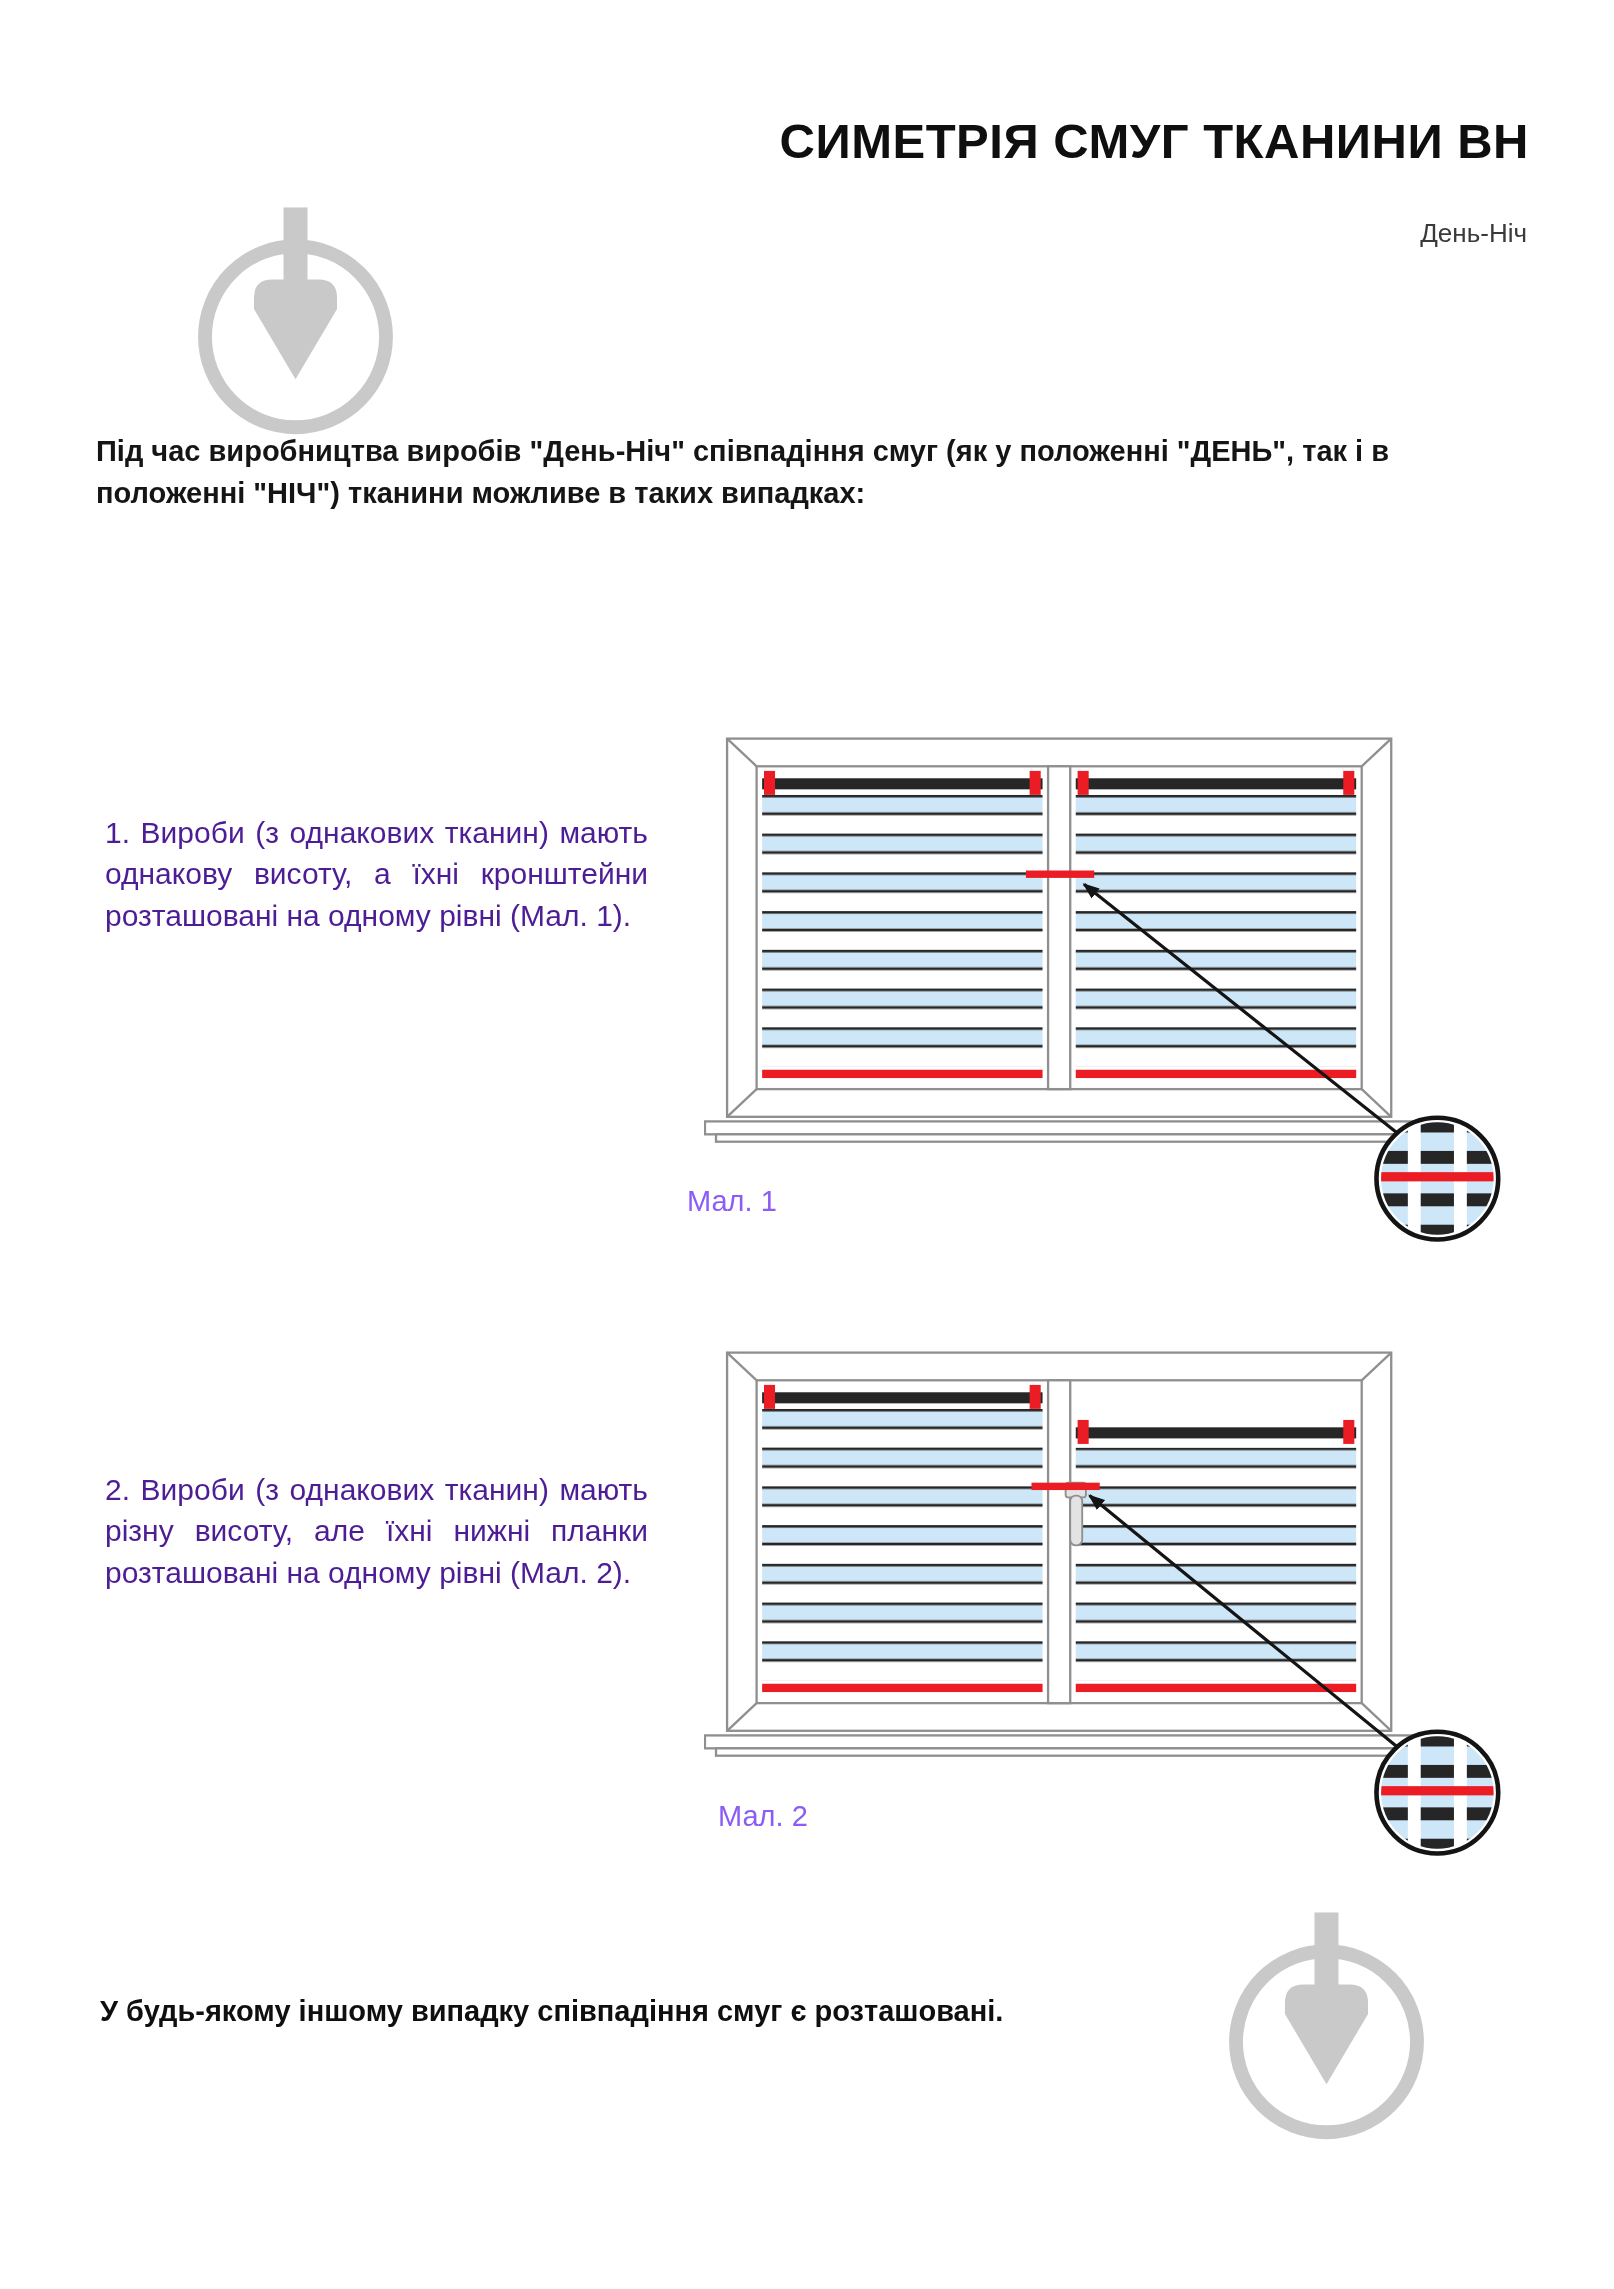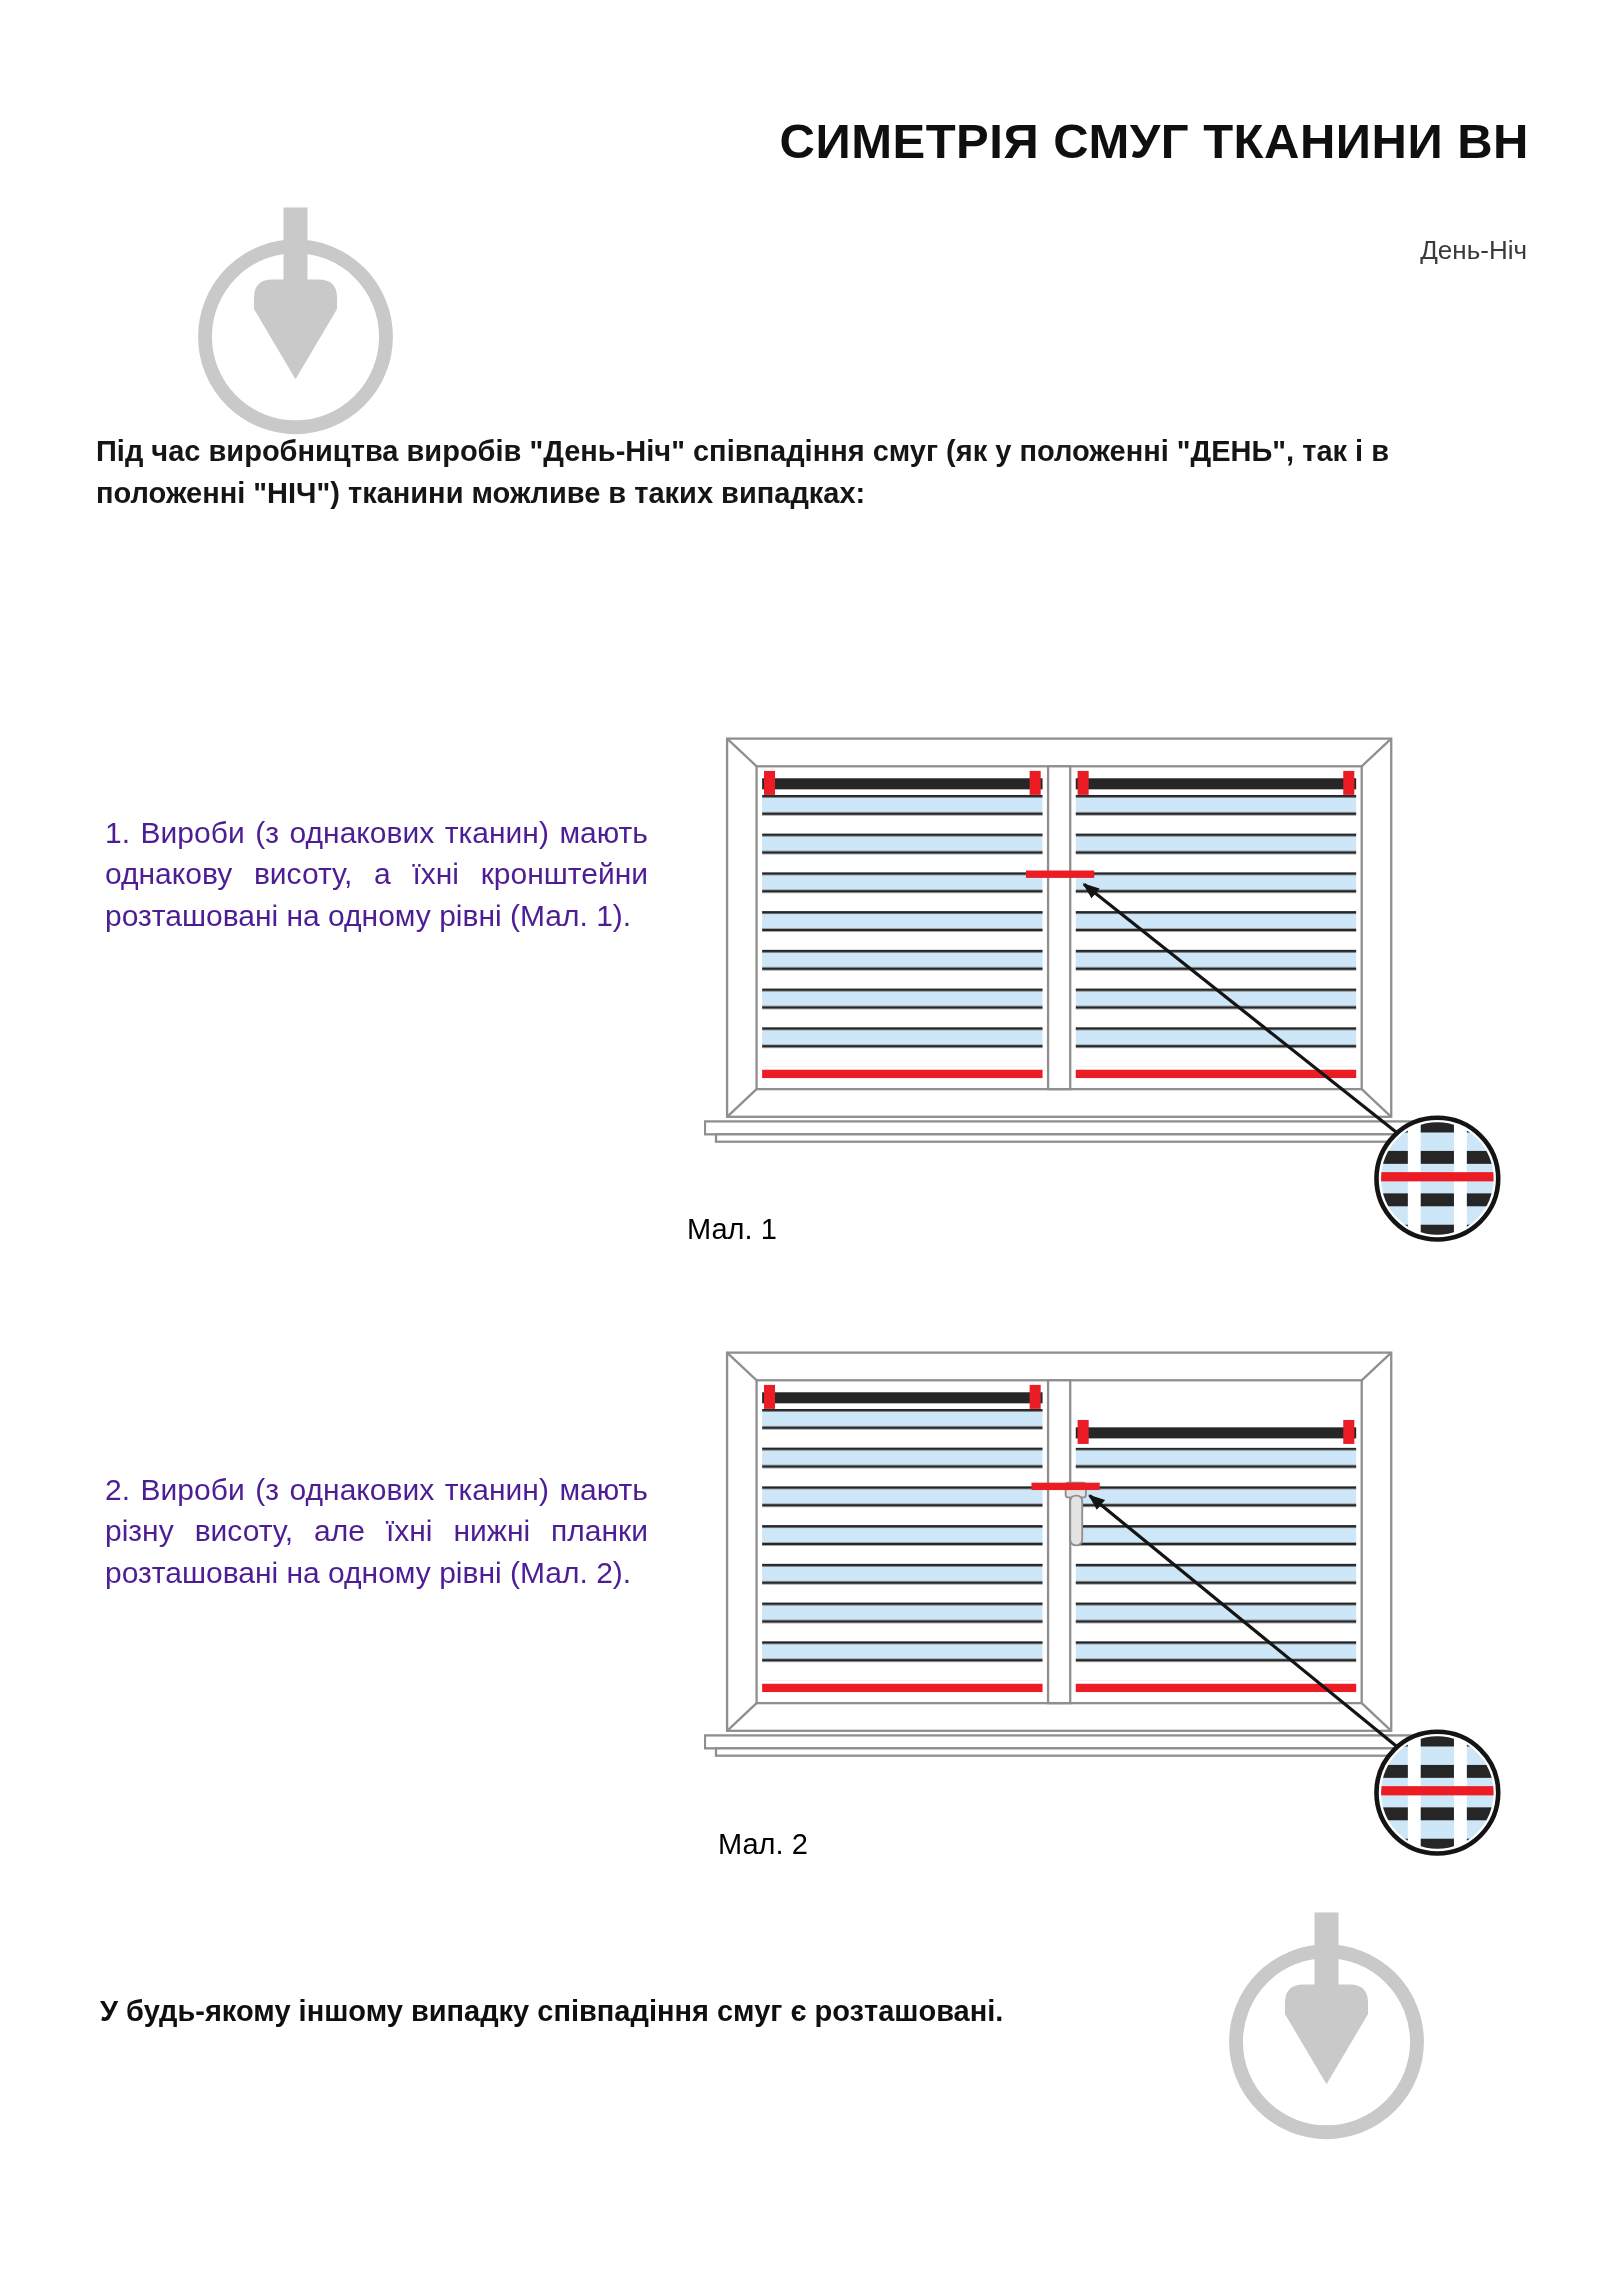--- a/index.html
+++ b/index.html
@@ -29,21 +29,21 @@
     top: 113px;
     right: 85px;
     font-size: 49px;
     font-weight: bold;
     letter-spacing: 0.5px;
     color: #0f0f0f;
     white-space: nowrap;
   }
 
   .subtitle {
-    top: 235px;
+    top: 218px;
     right: 87px;
     font-size: 26px;
     color: #3a3a3a;
   }
 
   .intro {
     top: 430px;
     left: 96px;
     width: 1435px;
     font-size: 29px;
@@ -55,21 +55,21 @@
   .item-text {
     width: 543px;
     font-size: 30px;
     line-height: 1.38;
     text-align: justify;
     color: #4c1d95;
   }
   #item1 { top: 812px; left: 105px; }
   #item2 { top: 1433px; left: 105px; margin-top: 36px; }
 
-  .caption { font-size: 29px; color: #000000; margin-top: 28px; }
+  .caption { font-size: 29px; color: #8b5cf6; }
   #cap1 { top: 1185px; left: 687px; }
   #cap2 { top: 1800px; left: 718px; }
 
   .footer-note {
     top: 1995px;
     left: 100px;
     font-size: 29px;
     font-weight: bold;
     color: #0f0f0f;
   }

